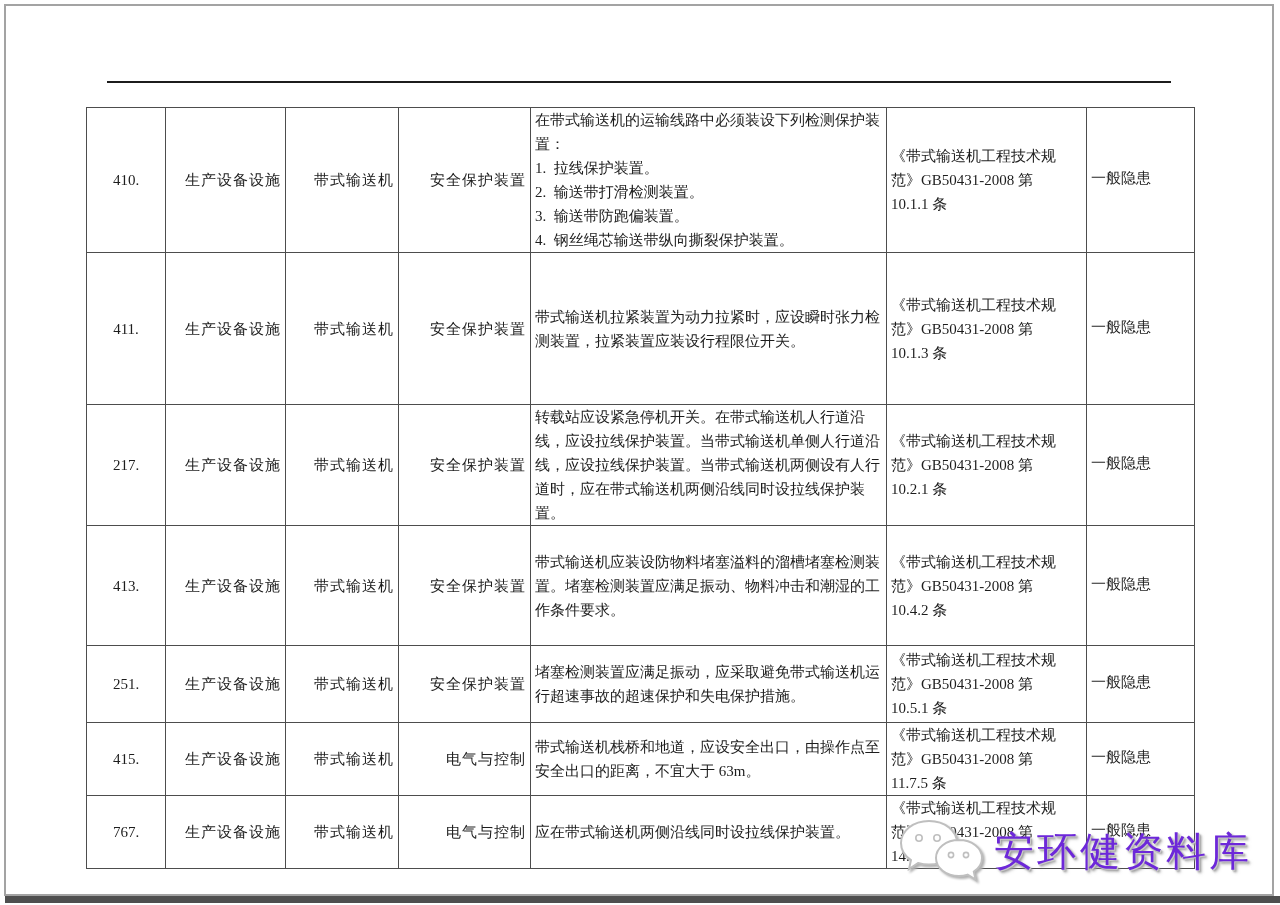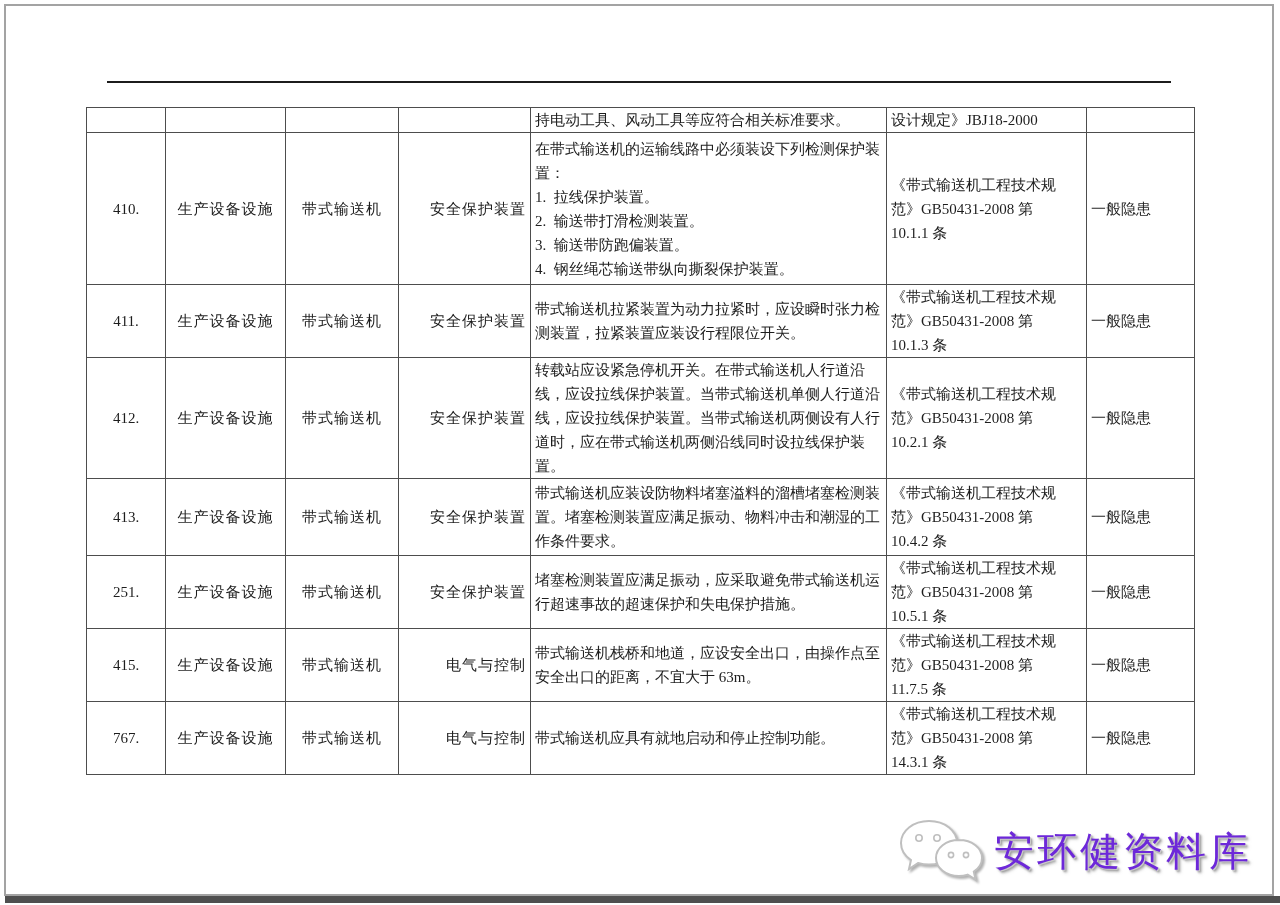--- a/index.html
+++ b/index.html
@@ -34,25 +34,25 @@
   table.hazard td{
     border:1px solid #4d4d4d;
     vertical-align:middle;
     font-size:15px;
     line-height:24px;
     overflow:hidden;
     box-sizing:border-box;
     padding:0 4px;
   }
   td.c-no{text-align:center;margin-top:14px;}
-  td.c-cat,td.c-eq{text-align:center;letter-spacing:1px;}
+  td.c-cat,td.c-eq{text-align:right;letter-spacing:1px;}
   td.c-item{text-align:right;padding-left:9px;letter-spacing:1px;}
   td.c-desc{text-align:left;padding:2px 8px;white-space:pre-line;}
   td.c-ref{text-align:left;padding:2px 6px;white-space:pre-line;}
-  td.c-level{text-align:left;padding-left:9px;}
+  td.c-level{text-align:left;padding-left:9px;font-family:Liberation Mono, monospace;}
   tr:nth-child(1){height:24px;}
   tr:nth-child(2){height:152px;}
   tr:nth-child(3){height:64px;}
   tr:nth-child(4){height:120px;}
   tr:nth-child(5){height:77px;}
   tr:nth-child(6){height:73px;}
   tr:nth-child(7){height:72px;}
   tr:nth-child(8){height:66px;}
   tr:nth-child(9){height:22px;}
   .watermark{
@@ -82,29 +82,20 @@
     <col style="width:79px">
       <col style="width:120px">
       <col style="width:113px">
     <col style="width:132px">
       <col style="width:356px">
       <col style="width:200px">
     <col style="width:108px">
   </colgroup>
   <tbody>
     <tr>
-      <td class="c-no"></td>
-      <td class="c-cat"></td>
-      <td class="c-eq"></td>
-      <td class="c-item"></td>
-      <td class="c-desc">持电动工具、风动工具等应符合相关标准要求。</td>
-      <td class="c-ref">设计规定》JBJ18-2000</td>
-      <td class="c-level"></td>
-    </tr>
-    <tr>
       <td class="c-no">410.</td>
       <td class="c-cat">生产设备设施</td>
       <td class="c-eq">带式输送机</td>
       <td class="c-item">安全保护装置</td>
       <td class="c-desc">在带式输送机的运输线路中必须装设下列检测保护装置：
 1.&nbsp;&nbsp;拉线保护装置。
 2.&nbsp;&nbsp;输送带打滑检测装置。
 3.&nbsp;&nbsp;输送带防跑偏装置。
 4.&nbsp;&nbsp;钢丝绳芯输送带纵向撕裂保护装置。</td>
       <td class="c-ref">《带式输送机工程技术规
@@ -117,21 +108,21 @@
       <td class="c-cat">生产设备设施</td>
       <td class="c-eq">带式输送机</td>
       <td class="c-item">安全保护装置</td>
       <td class="c-desc">带式输送机拉紧装置为动力拉紧时，应设瞬时张力检测装置，拉紧装置应装设行程限位开关。</td>
       <td class="c-ref">《带式输送机工程技术规
 范》GB50431-2008 第
 10.1.3 条</td>
       <td class="c-level">一般隐患</td>
     </tr>
     <tr>
-      <td class="c-no">412.</td>
+      <td class="c-no">217.</td>
       <td class="c-cat">生产设备设施</td>
       <td class="c-eq">带式输送机</td>
       <td class="c-item">安全保护装置</td>
       <td class="c-desc">转载站应设紧急停机开关。在带式输送机人行道沿线，应设拉线保护装置。当带式输送机单侧人行道沿线，应设拉线保护装置。当带式输送机两侧设有人行道时，应在带式输送机两侧沿线同时设拉线保护装置。</td>
       <td class="c-ref">《带式输送机工程技术规
 范》GB50431-2008 第
 10.2.1 条</td>
       <td class="c-level">一般隐患</td>
     </tr>
     <tr>
@@ -165,21 +156,21 @@
       <td class="c-ref">《带式输送机工程技术规
 范》GB50431-2008 第
 11.7.5 条</td>
       <td class="c-level">一般隐患</td>
     </tr>
     <tr>
       <td class="c-no">767.</td>
       <td class="c-cat">生产设备设施</td>
       <td class="c-eq">带式输送机</td>
       <td class="c-item">电气与控制</td>
-      <td class="c-desc">带式输送机应具有就地启动和停止控制功能。</td>
+      <td class="c-desc">应在带式输送机两侧沿线同时设拉线保护装置。</td>
       <td class="c-ref">《带式输送机工程技术规
 范》GB50431-2008 第
 14.3.1 条</td>
       <td class="c-level">一般隐患</td>
     </tr>
   </tbody>
 </table>
 
 <div class="watermark">
   <svg width="88" height="66" viewBox="0 0 88 66">

